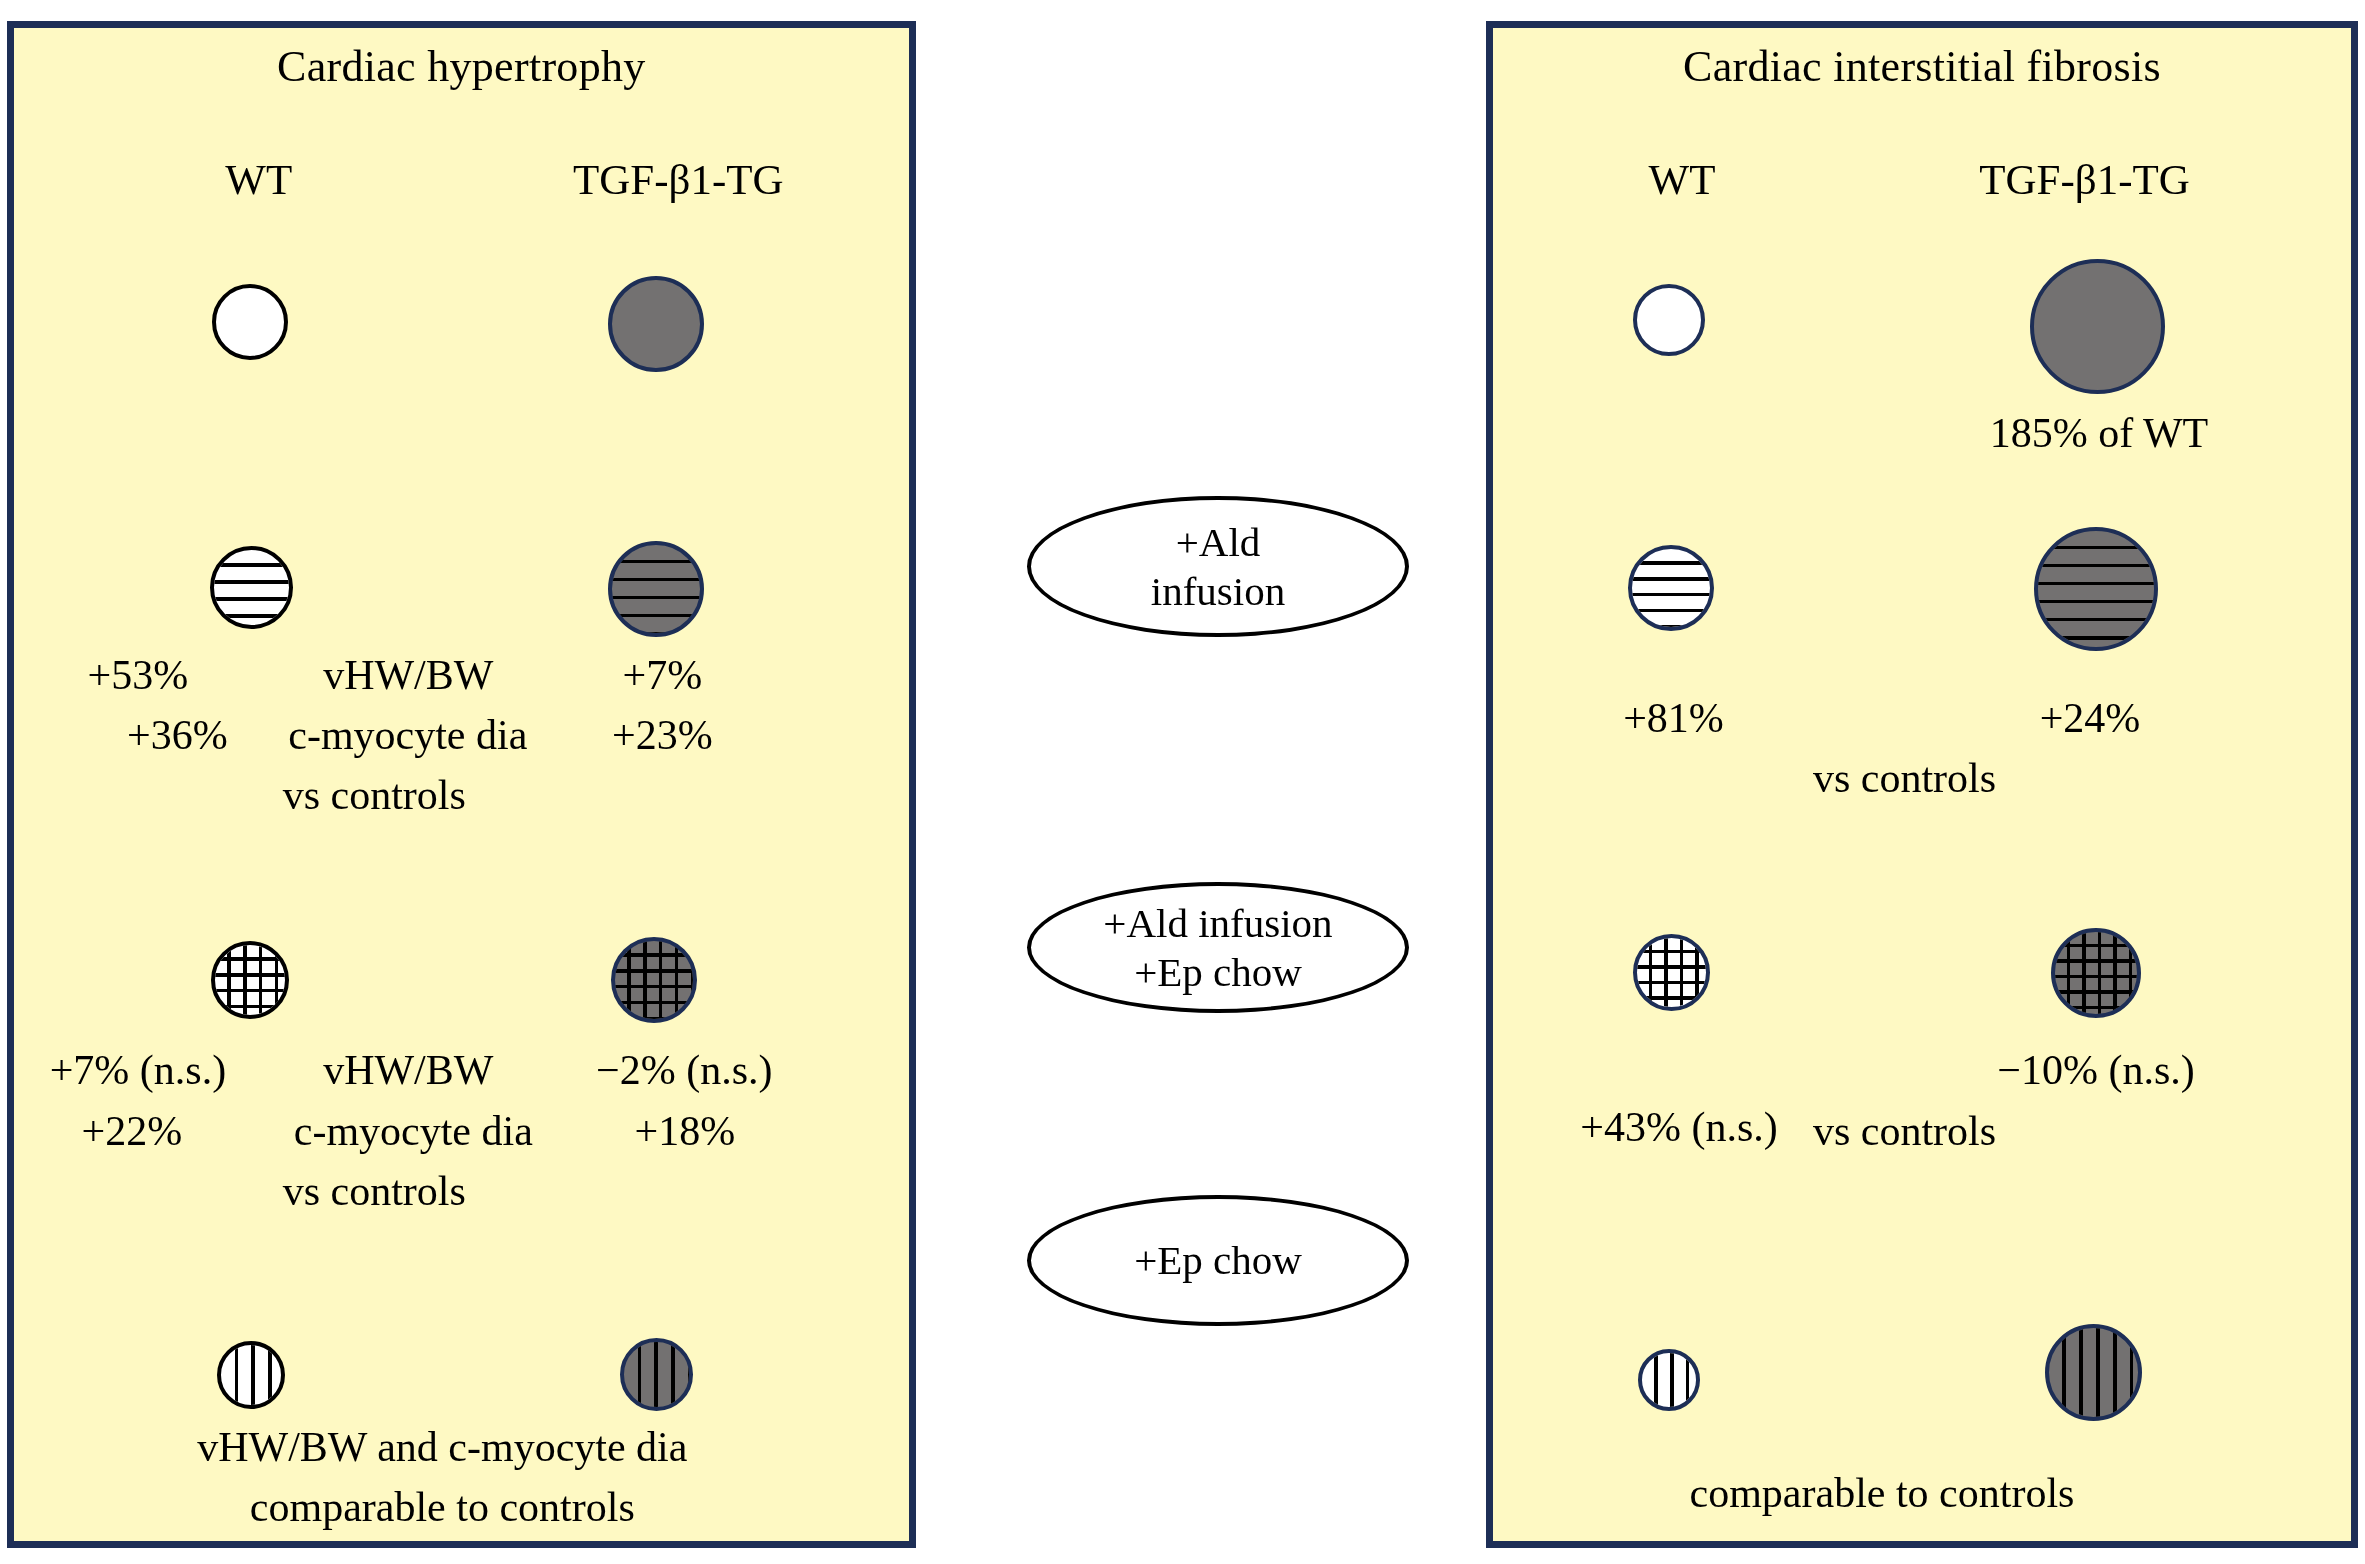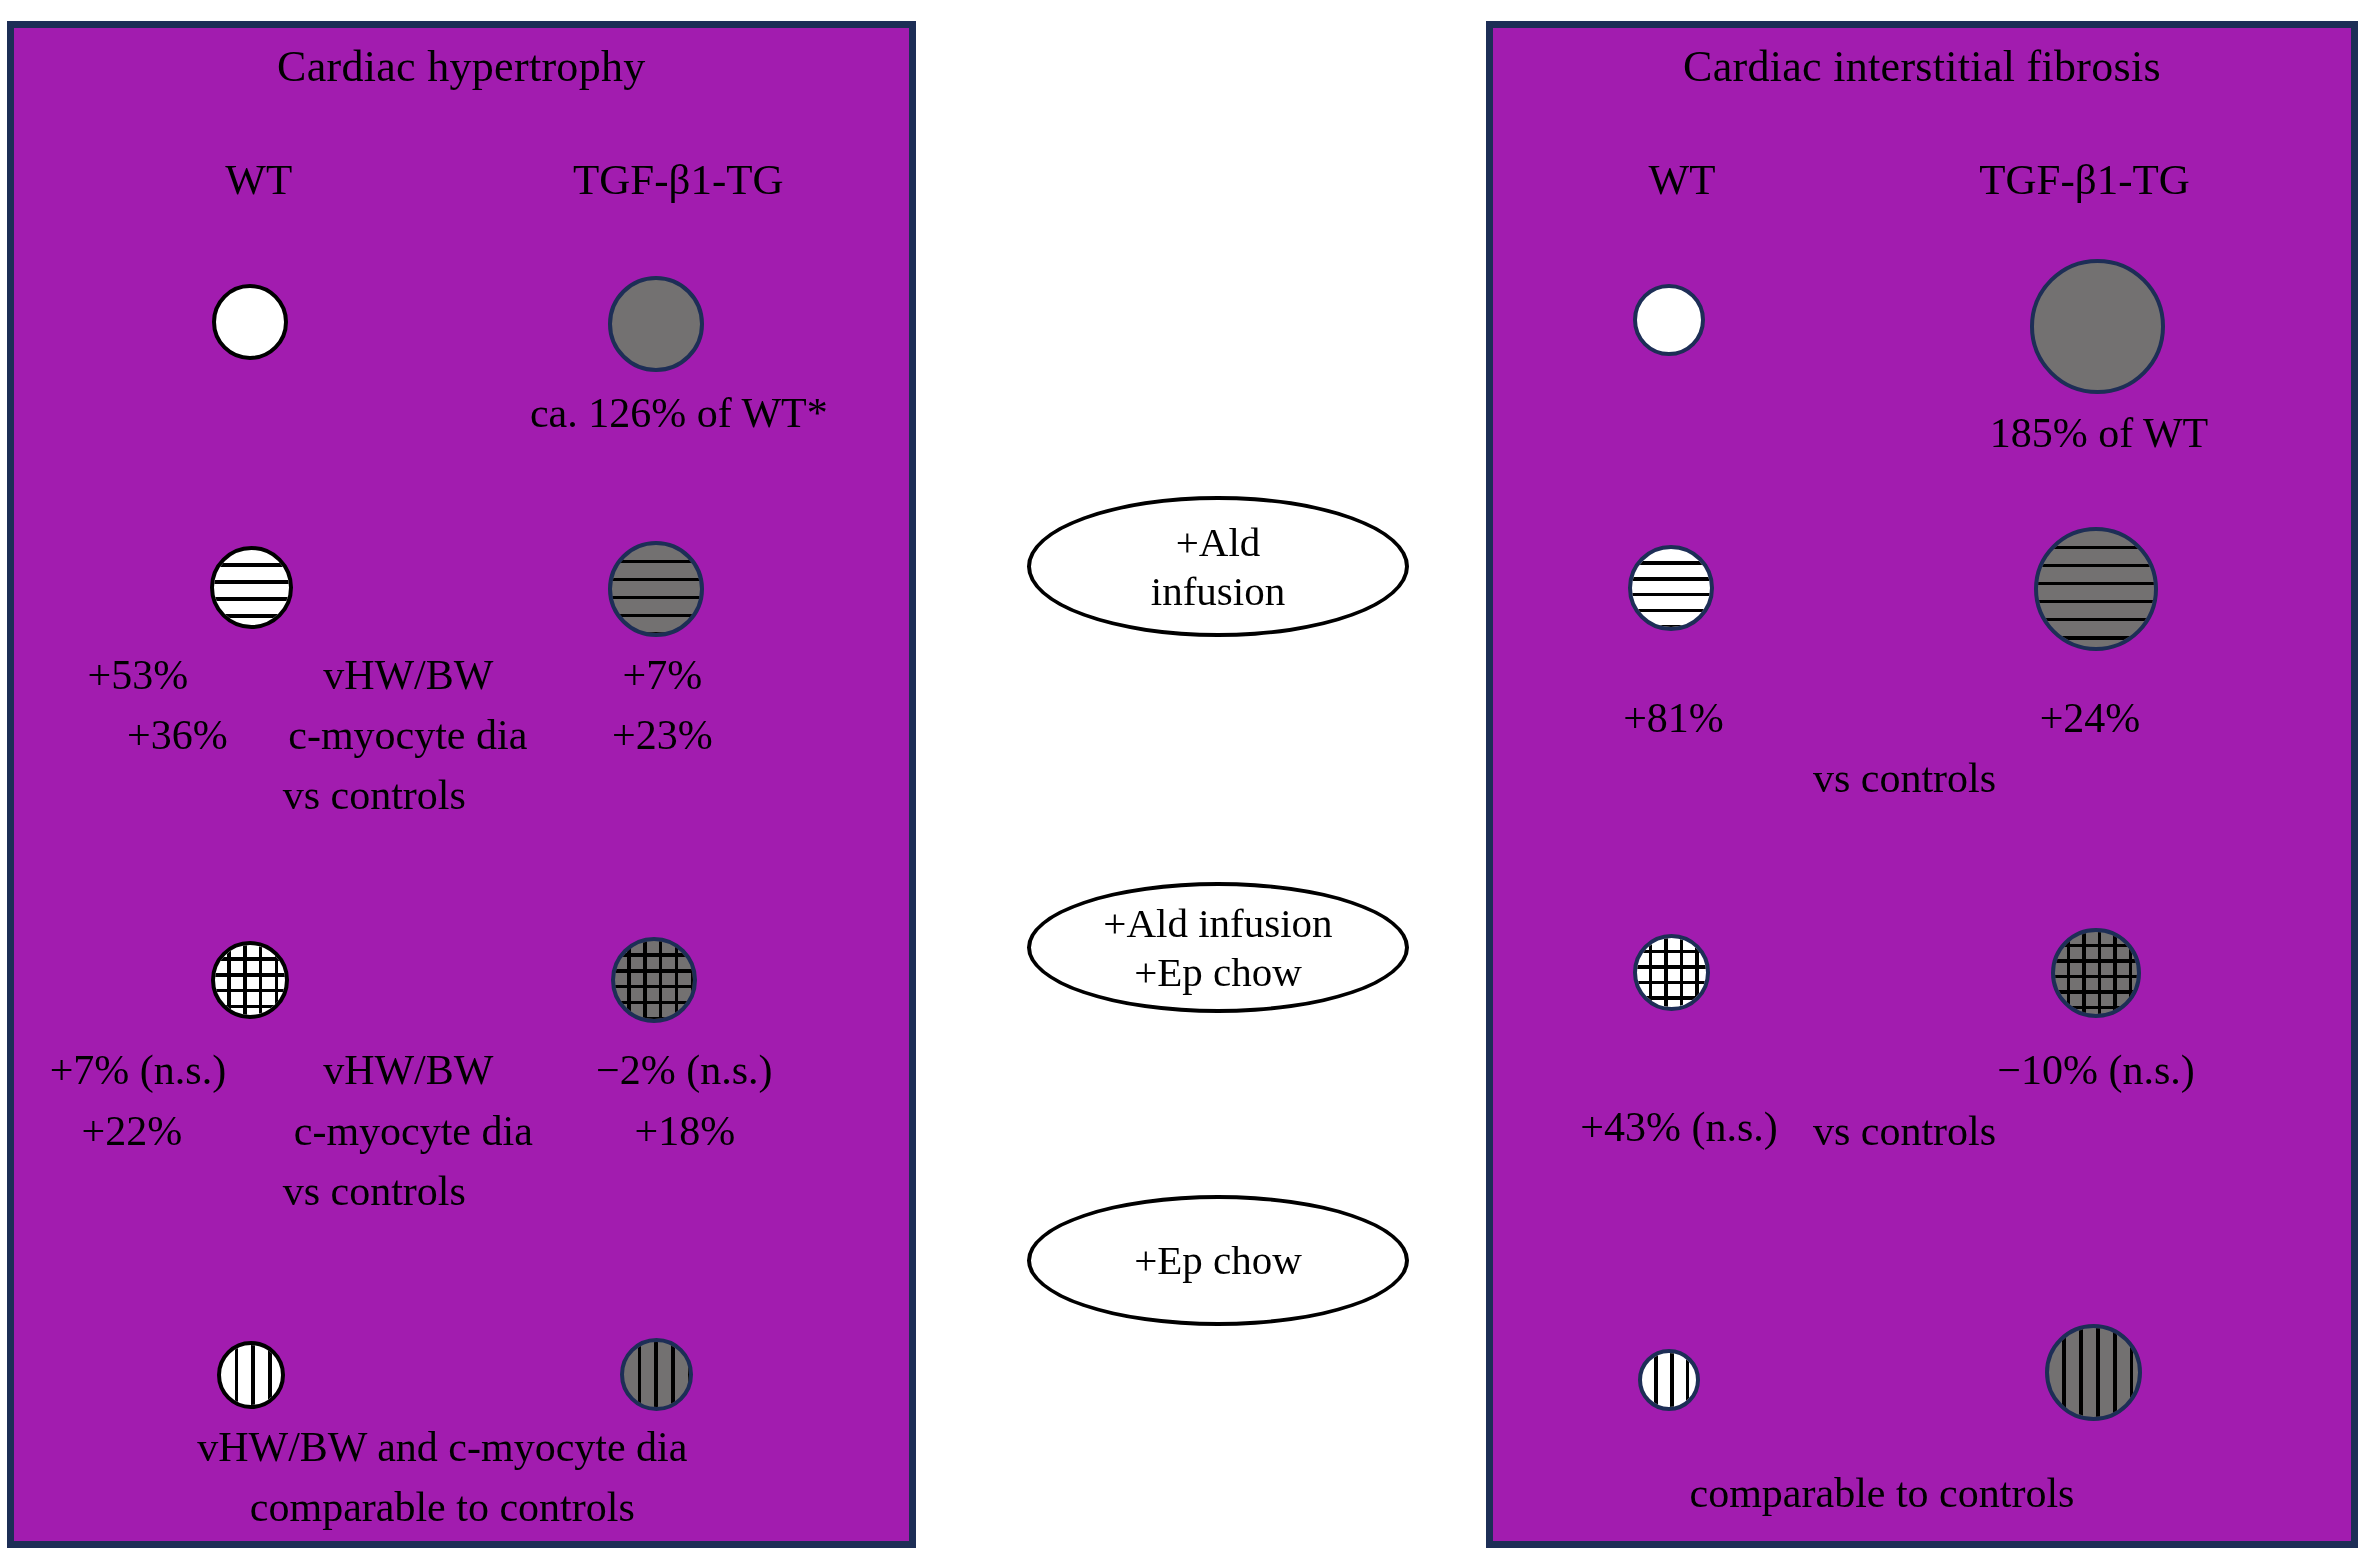--- a/index.html
+++ b/index.html
@@ -8,21 +8,21 @@
     font-family:"Liberation Serif","DejaVu Serif",serif;
     color:#000000;
     -webkit-font-smoothing:antialiased;
   }
   #figure{position:relative;width:2366px;height:1564px;overflow:hidden;background:#fff;}
 
   
   .panel{
     position:absolute;
     border:7.3px solid var(--navy);
-    background:#a21caf;
+    background:#fef9c3;
     box-sizing:border-box;
   }
   #panel-left{left:6.8px;top:21.4px;width:909px;height:1527px;}
   #panel-right{left:1486px;top:21.4px;width:872px;height:1527px;}
 
   .panel-title{
     position:absolute;left:0;width:100%;top:17px;
     text-align:center;font-size:44px;line-height:1;
     letter-spacing:0.3px;
   }
@@ -90,21 +90,20 @@
 
   <div class="panel" id="panel-left">
 
     <div class="panel-title">Cardiac hypertrophy</div>
 
     <div class="col-head" style="left:135px;top:130px;width:220px;">WT</div>
     <div class="col-head" style="left:490px;top:130px;width:349px;">TGF-β1-TG</div>
 
     <div class="circ black" style="left:198px;top:256px;width:76px;height:76px;"></div>
     <div class="circ navy filled" style="left:594px;top:248px;width:96px;height:96px;"></div>
-    <div class="lbl center" style="left:434px;top:363px;width:462px;">ca. 126% of WT*</div>
 
     <div class="circ black" style="left:196px;top:518px;width:83px;height:83px;">
       <span class="hatch h-horz" style="--gap:13.5px;--line:#000;"></span>
     </div>
     <div class="circ navy filled" style="left:594px;top:513px;width:96px;height:96px;">
       <span class="hatch h-horz" style="--gap:14.7px;--line:#000;"></span>
     </div>
 
     <div class="lbl" style="left:34px;top:625px;width:180px;text-align:center;">+53%</div>
     <div class="lbl" style="left:248px;top:625px;width:293px;text-align:center;">vHW/BW</div>

